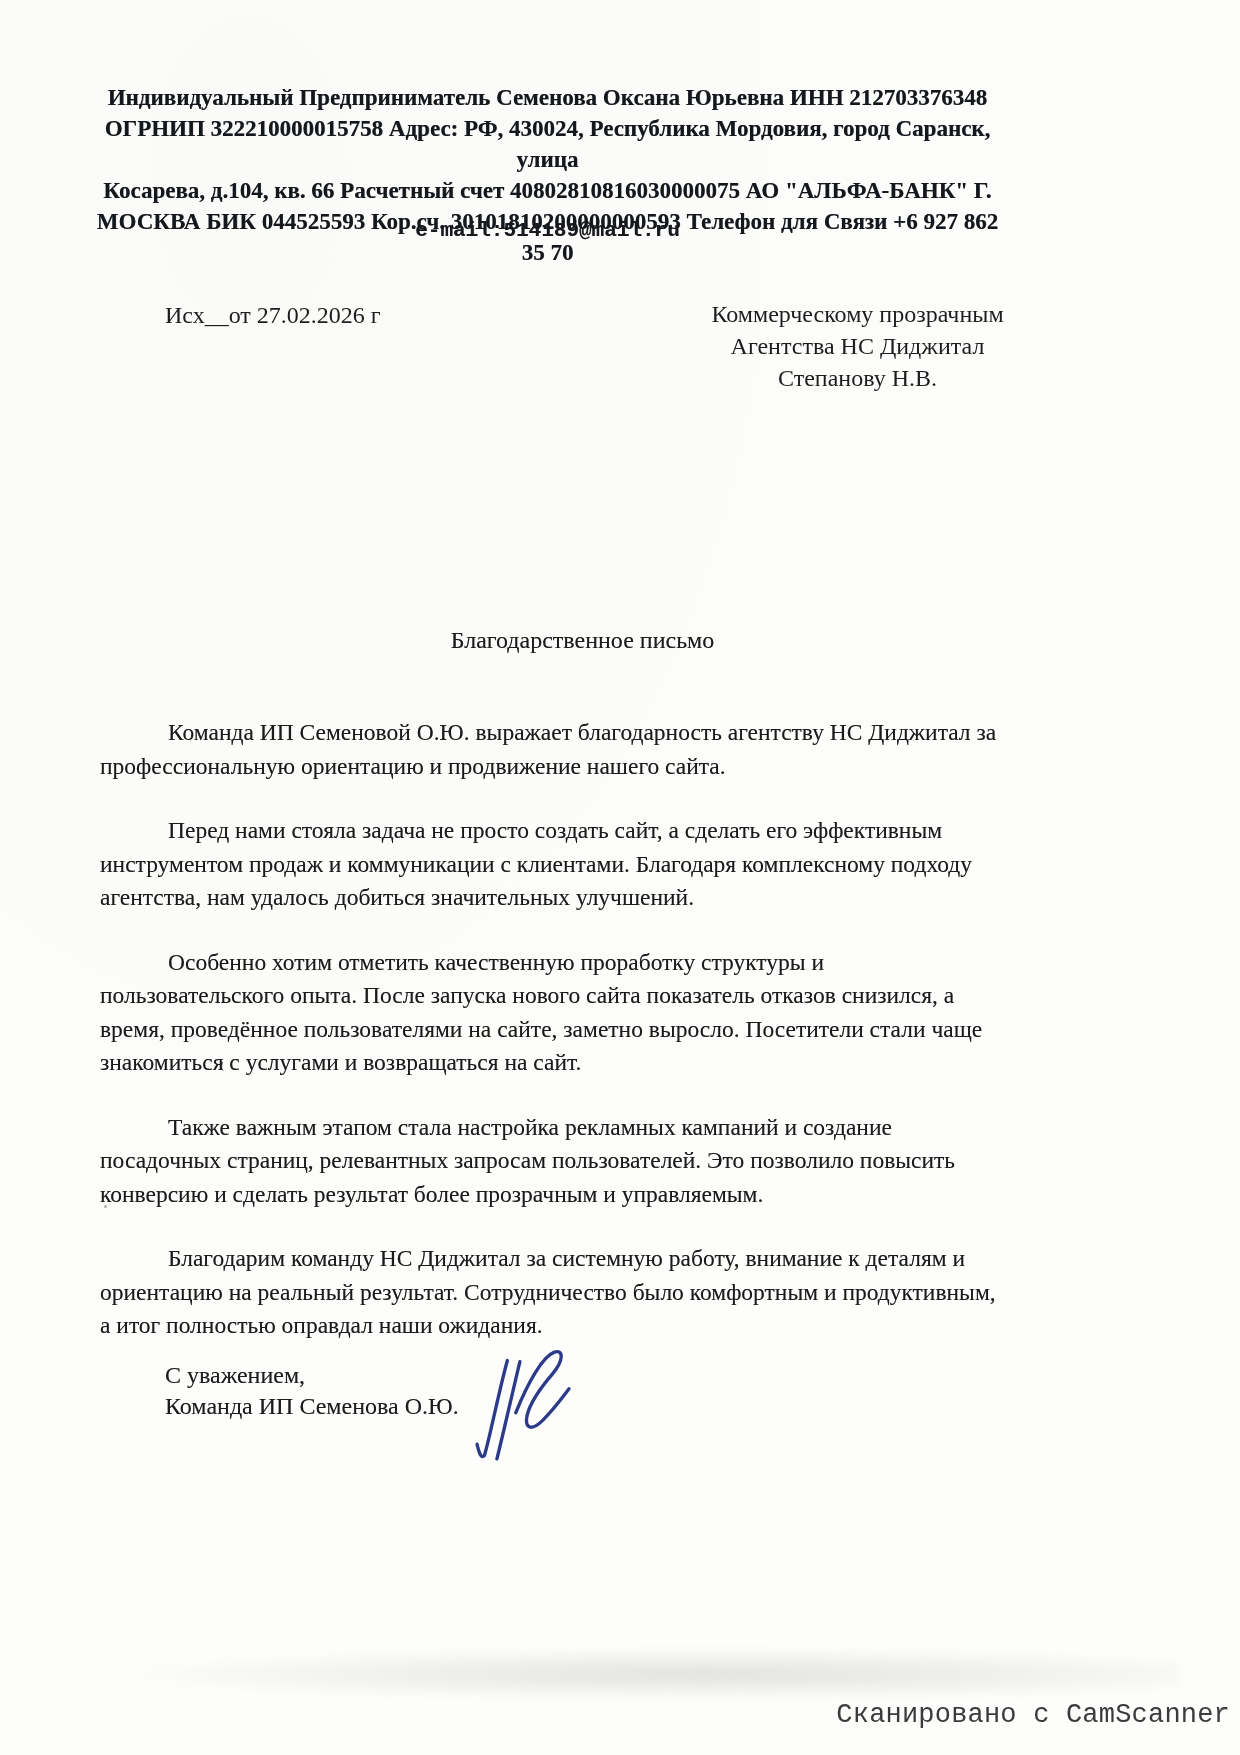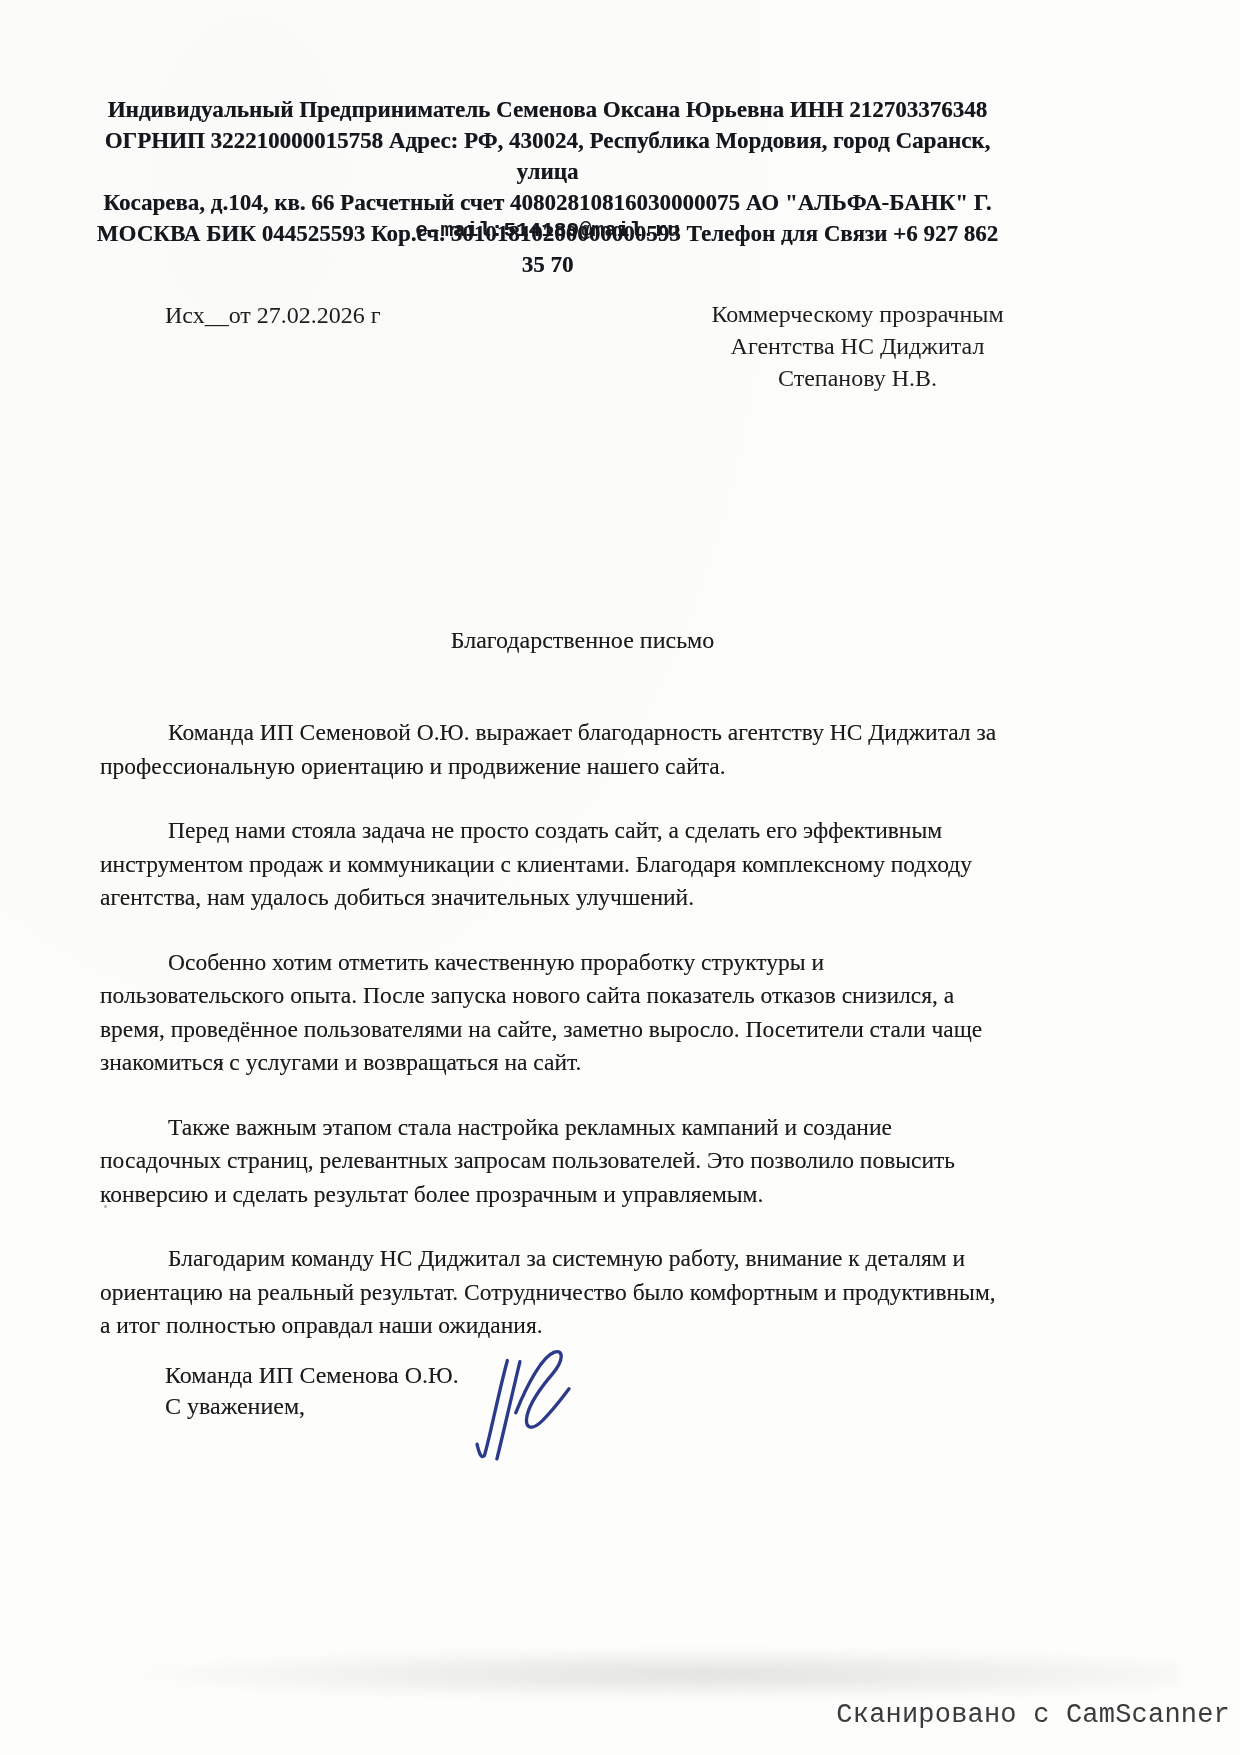--- a/index.html
+++ b/index.html
@@ -19,21 +19,20 @@
   }
 
   
   .letterhead {
     position:absolute; top:82px; left:95px; width:905px;
     text-align:center;
     font-weight:bold;
     font-size:23px; line-height:31px;
     color:#14171c;
     text-shadow:0.3px 0.3px 0.5px rgba(15,20,35,0.55);
-    margin-top:12px;
   }
   .email-line {
     position:absolute; top:219px; left:95px; width:905px;
     text-align:center;
     font-weight:bold;
     font-size:21px;
     color:#17191d;
     text-shadow:0.3px 0.3px 0.4px rgba(15,20,35,0.5);
     font-family:Liberation Mono, monospace;
   }
@@ -134,22 +133,22 @@
 
   <div class="letter-body">
     <p>Команда ИП Семеновой О.Ю. выражает благодарность агентству НС Диджитал за профессиональную ориентацию и продвижение нашего сайта.</p>
     <p>Перед нами стояла задача не просто создать сайт, а сделать его эффективным инструментом продаж и коммуникации с клиентами. Благодаря комплексному подходу агентства, нам удалось добиться значительных улучшений.</p>
     <p>Особенно хотим отметить качественную проработку структуры и пользовательского опыта. После запуска нового сайта показатель отказов снизился, а время, проведённое пользователями на сайте, заметно выросло. Посетители стали чаще знакомиться с услугами и возвращаться на сайт.</p>
     <p>Также важным этапом стала настройка рекламных кампаний и создание посадочных страниц, релевантных запросам пользователей. Это позволило повысить конверсию и сделать результат более прозрачным и управляемым.</p>
     <p>Благодарим команду НС Диджитал за системную работу, внимание к деталям и ориентацию на реальный результат. Сотрудничество было комфортным и продуктивным, а итог полностью оправдал наши ожидания.</p>
   </div>
 
   <div class="closing">
+    <div>С уважением,</div>
     <div>Команда ИП Семенова О.Ю.</div>
-    <div>С уважением,</div>
   </div>
 
   <div class="signature">
     <svg viewBox="0 0 100 110" fill="none" xmlns="http://www.w3.org/2000/svg">
       <g stroke="#2c3a8a" stroke-width="3.2" stroke-linecap="round" fill="none">
         <path d="M 7 92 C 9 101 11 106 14 103 C 19 87 27 45 36 12"></path>
         <path d="M 26 106 C 33 78 41 42 48 13"></path>
         <path d="M 44 62 C 56 32 70 8 81 4 C 90 1 90 12 79 25 C 67 39 58 52 55 64 C 52 77 59 80 70 69 C 80 59 89 47 95 39"></path>
       </g>
     </svg>

